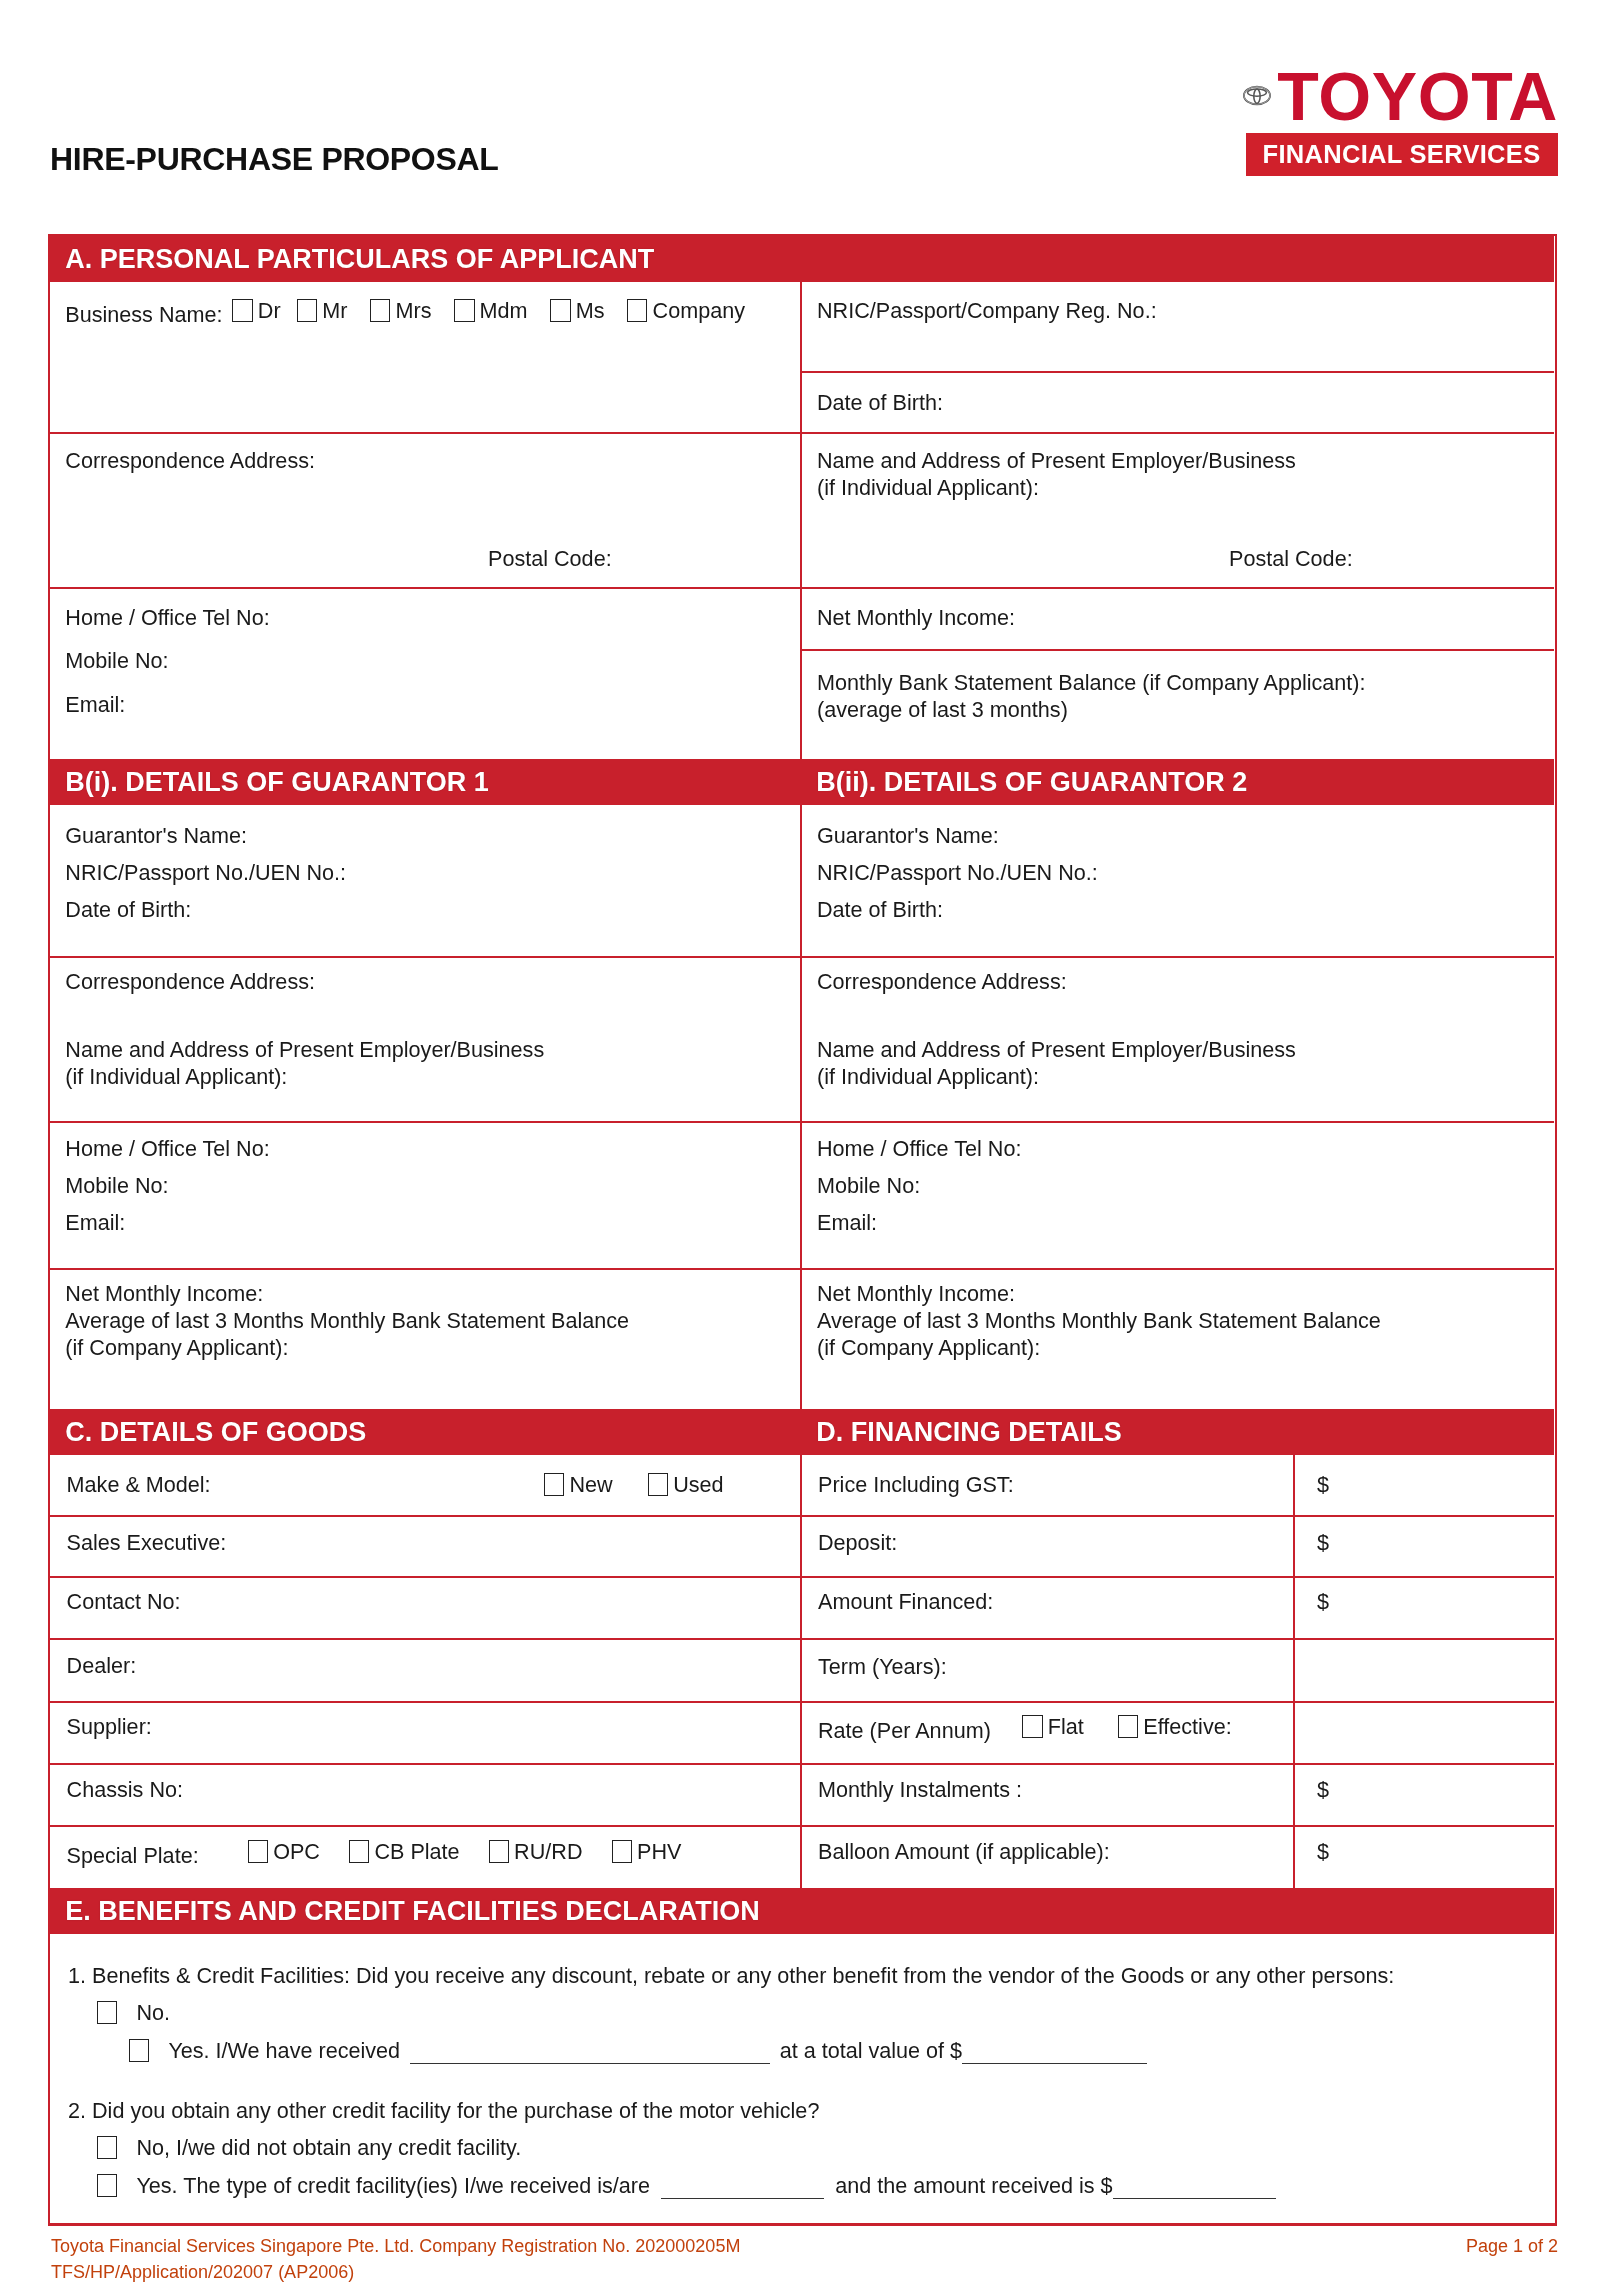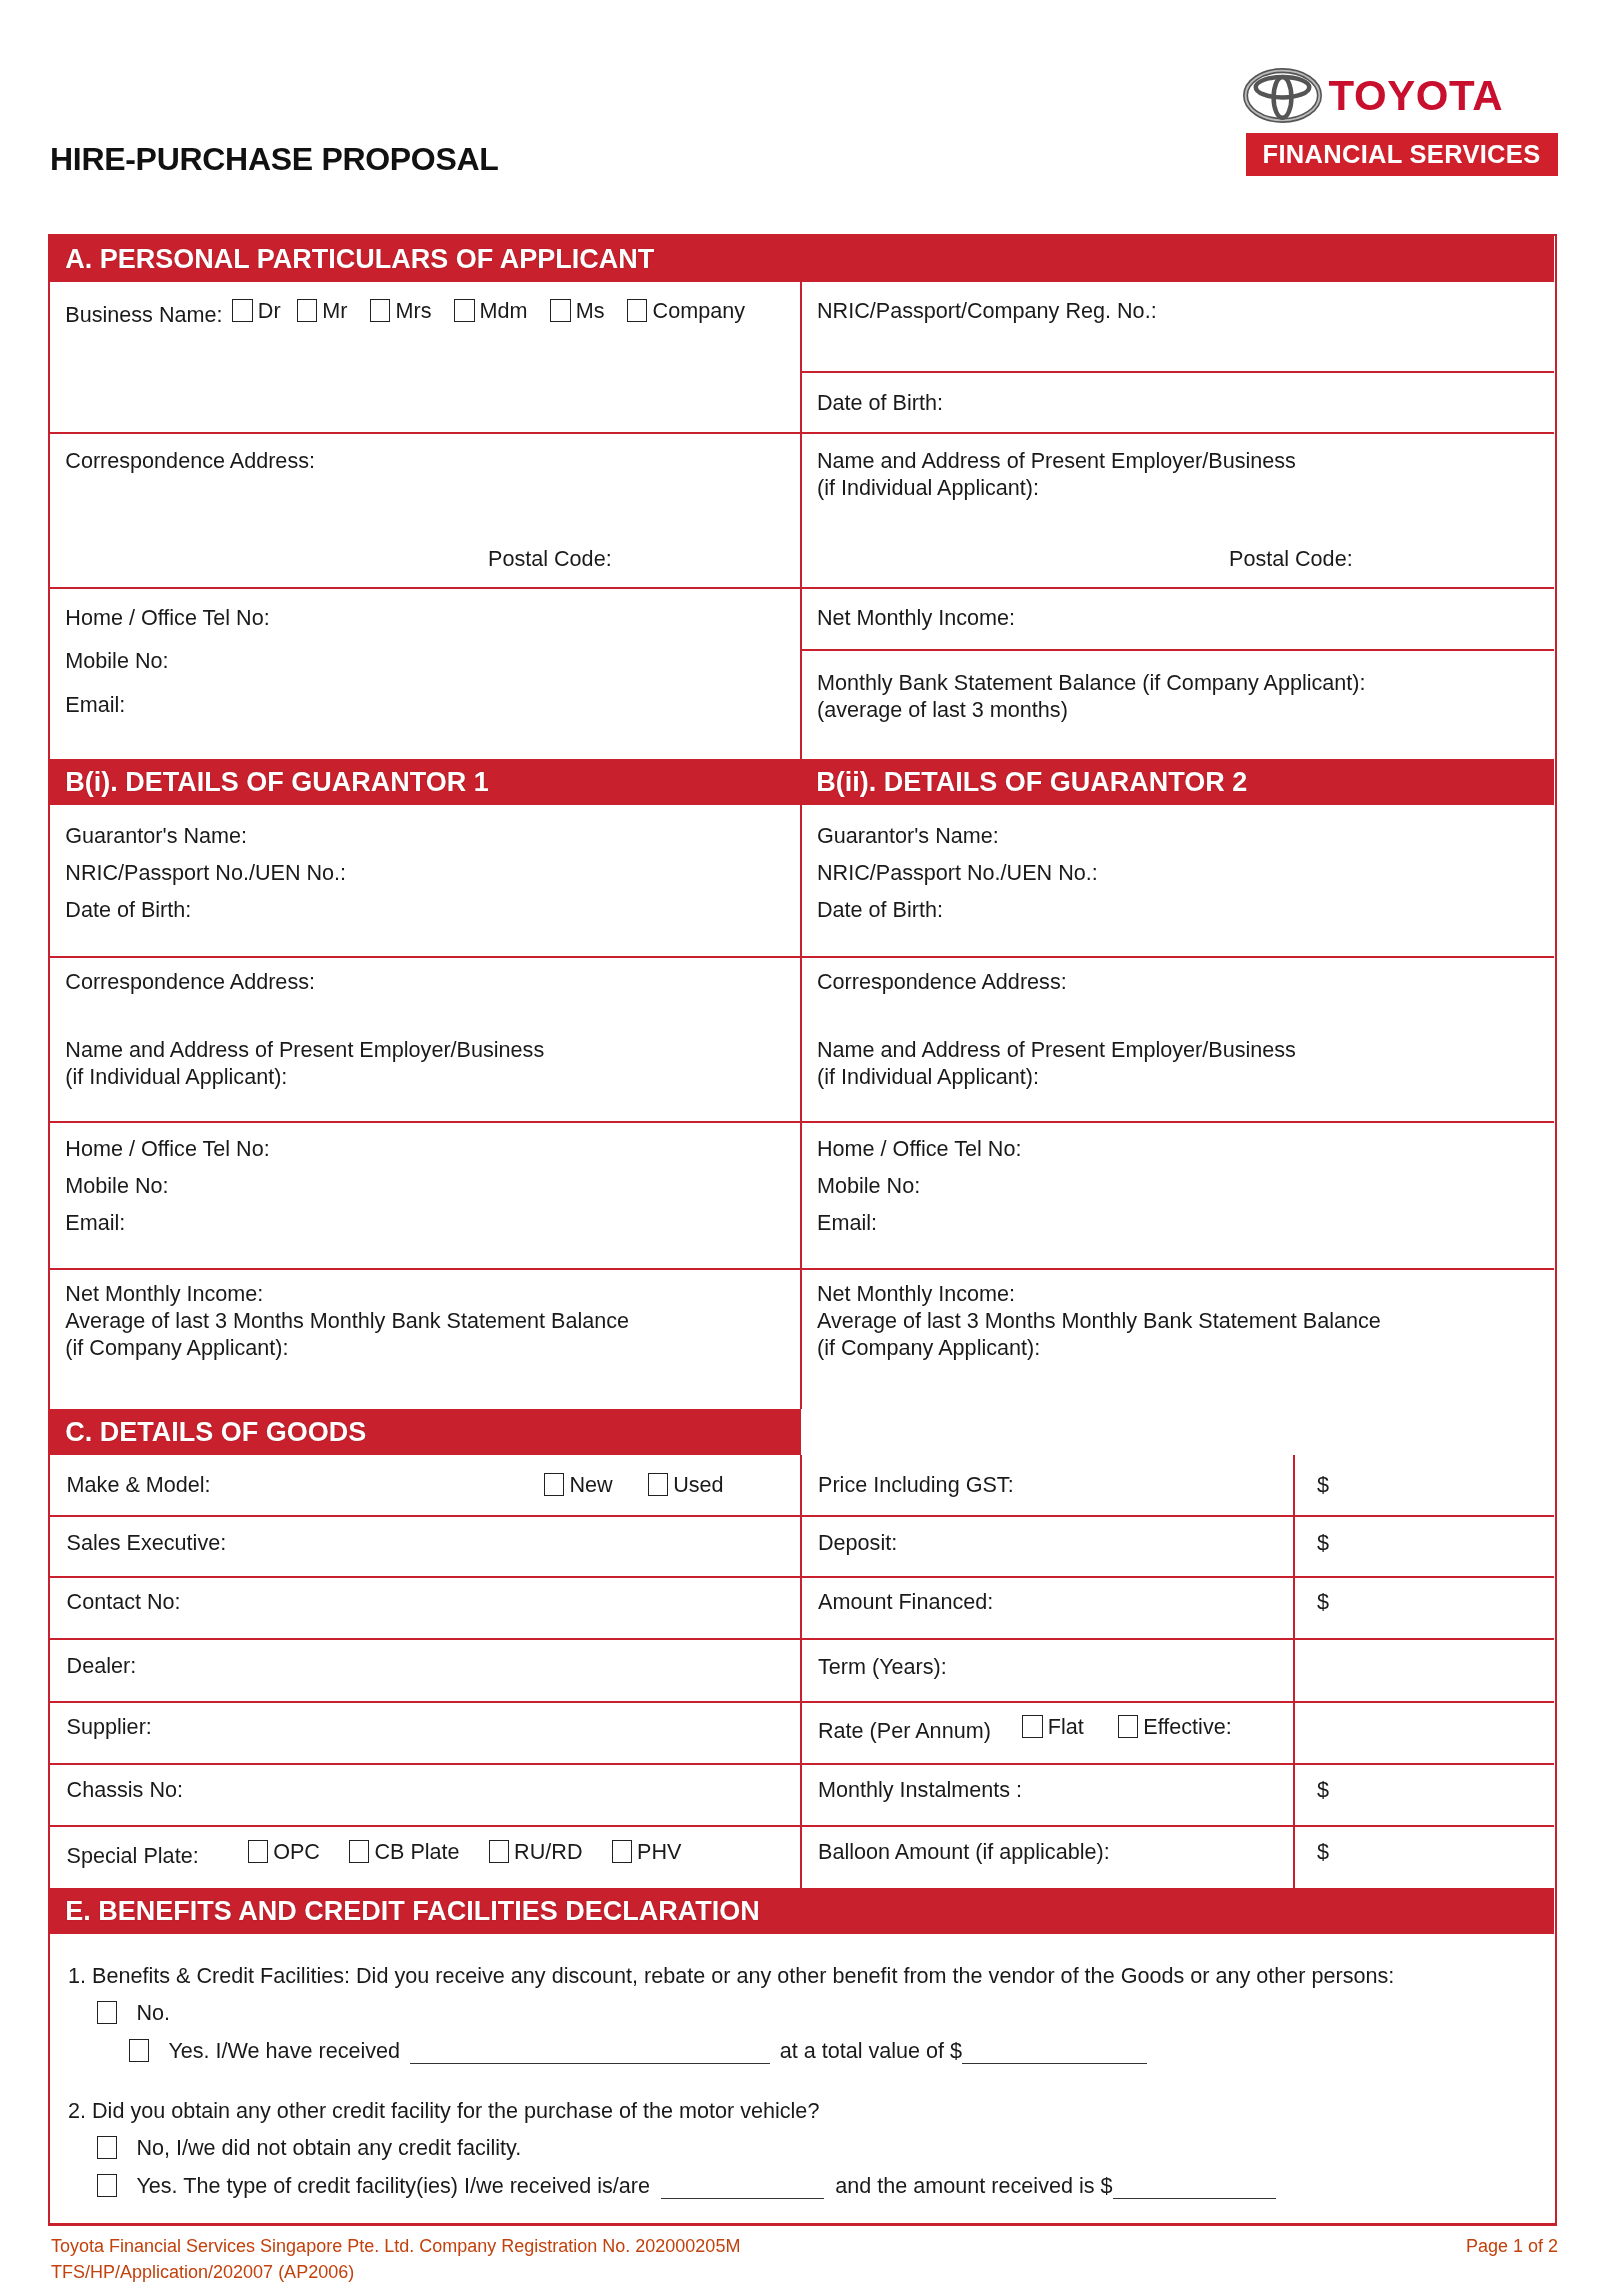--- a/index.html
+++ b/index.html
@@ -8,21 +8,21 @@
     font-family: "Liberation Sans", sans-serif; color: #1a1a1a;
   }
   .title {
     position: absolute; left: 50px; top: 141px;
     font-size: 32px; font-weight: bold; letter-spacing: -0.3px; color: #111;
   }
   .logo { position: absolute; left: 1243px; top: 66px; width: 315px; height: 110px; }
   .logo-top { position: absolute; left: 0; top: 0; height: 59px; width: 315px; display: flex; align-items: center; }
   .logo-emblem { width: 79px; height: 55px; }
   .logo-word {
-    margin-left: 6.4px; font-size: 42px; font-weight: bold; color: #c8102e; letter-spacing: 0.6px;
+    margin-left: 6.4px; font-size: 68px; font-weight: bold; color: #c8102e; letter-spacing: 0.6px;
     line-height: 1;
     text-align: center;
   }
   .logo-band {
     position: absolute; left: 2.5px; top: 67px; width: 312px; height: 43px; background: #d0202b;
     color: #fff; font-size: 25.5px; font-weight: bold; display: flex; align-items: center; justify-content: center;
     letter-spacing: 0.3px;
   }
 
   .form {
@@ -155,20 +155,23 @@
   <div class="lbl" style="left:767px;top:1071px;">Average of last 3 Months Monthly Bank Statement Balance</div>
   <div class="lbl" style="left:767px;top:1098px;">(if Company Applicant):</div>
 
   <div class="hline" style="left:0;top:720px;width:1504px;"></div>
   <div class="hline" style="left:0;top:885px;width:1504px;"></div>
   <div class="hline" style="left:0;top:1032px;width:1504px;"></div>
 
   <div class="hdr" style="left:0;top:1173px;width:751px;">
     <span>C. DETAILS OF GOODS</span>
   </div>
+  <div class="hdr" style="left:751px;top:1173px;width:753px;">
+    <span>D. FINANCING DETAILS</span>
+  </div>
   <div class="vline" style="left:750px;top:1219px;height:433px;"></div>
   <div class="vline" style="left:1243px;top:1219px;height:433px;"></div>
 
   <div class="hline" style="left:0;top:1279px;width:1504px;"></div>
   <div class="hline" style="left:0;top:1340px;width:1504px;"></div>
   <div class="hline" style="left:0;top:1402px;width:1504px;"></div>
   <div class="hline" style="left:0;top:1465px;width:1504px;"></div>
   <div class="hline" style="left:0;top:1527px;width:1504px;"></div>
   <div class="hline" style="left:0;top:1589px;width:1504px;"></div>
 

